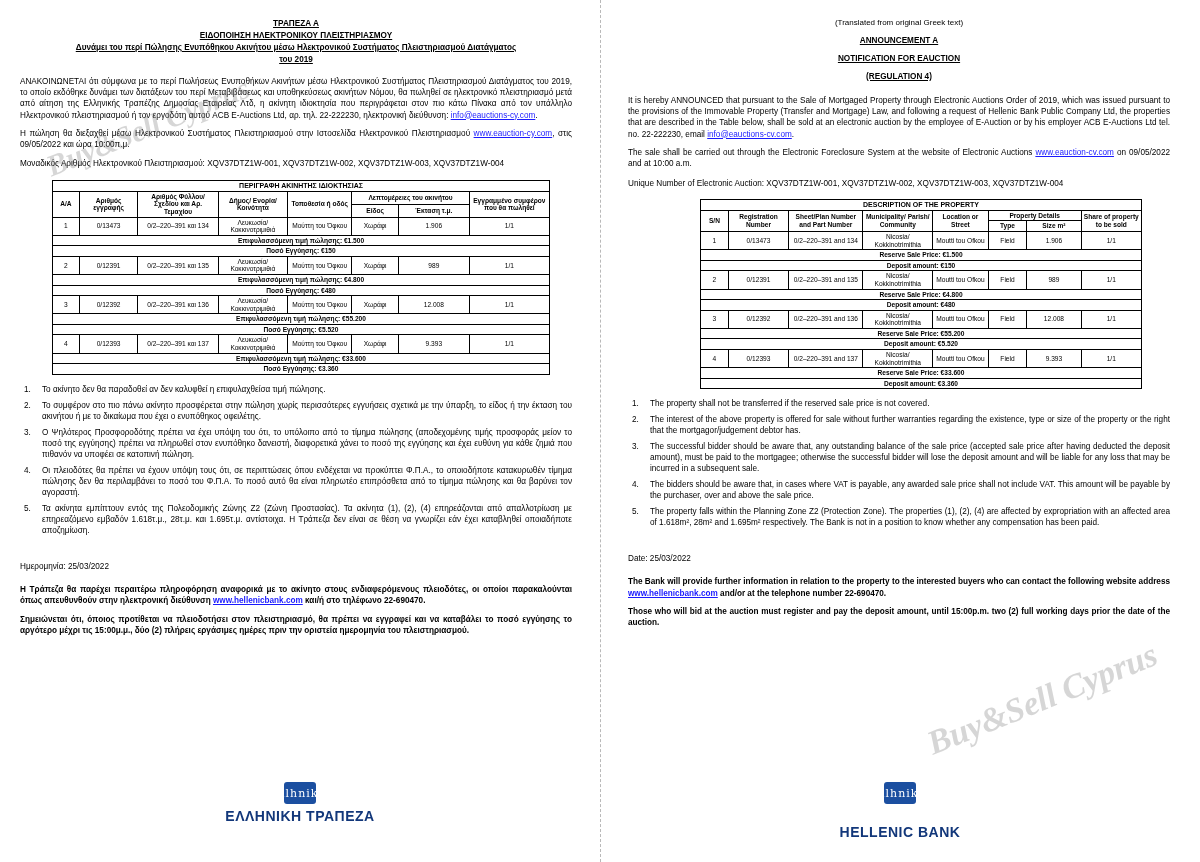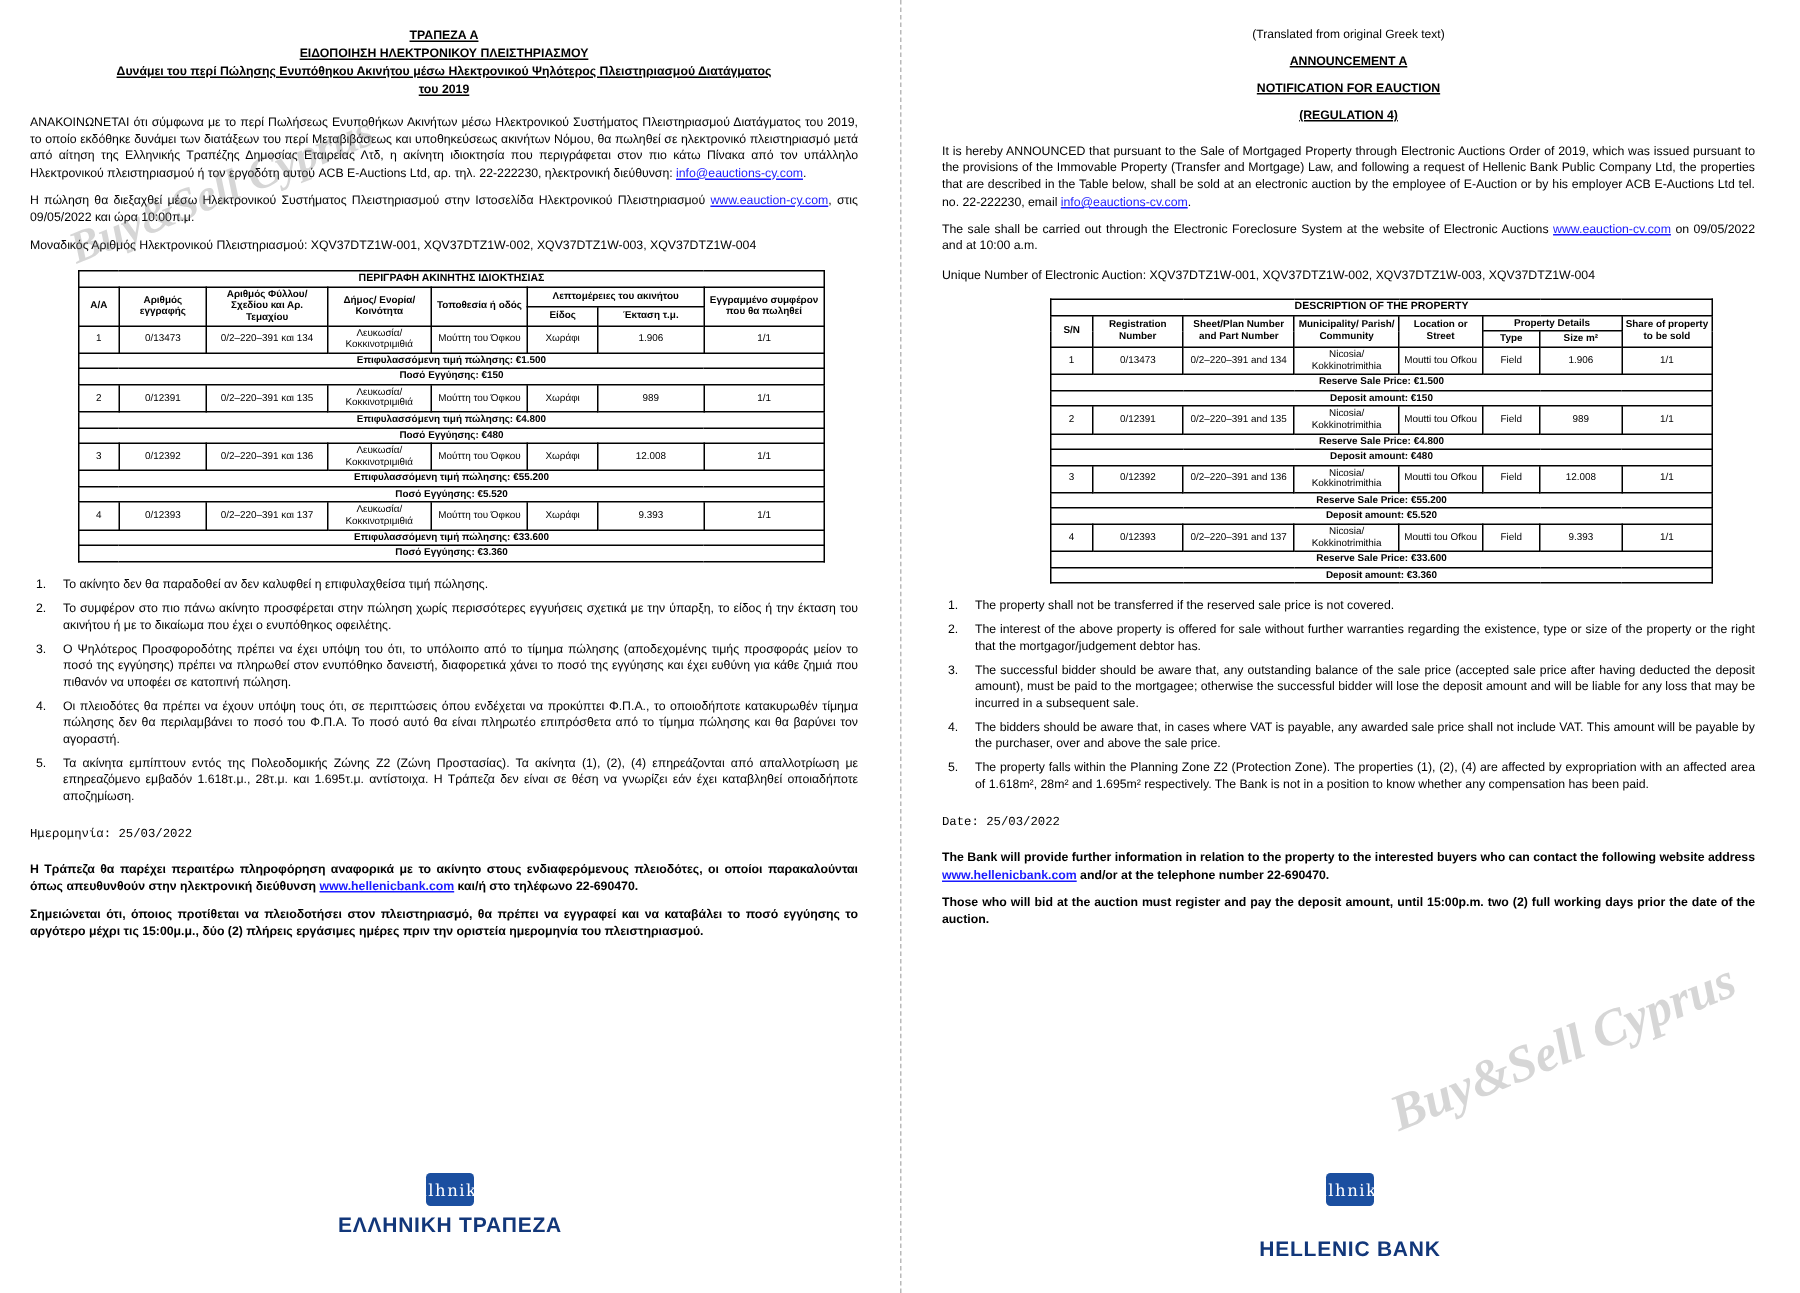--- a/index.html
+++ b/index.html
@@ -29,42 +29,42 @@
   table.grid td,table.grid th{border:1px solid #000;padding:1px 2px;text-align:center;vertical-align:middle;line-height:1.15;}
   table.grid th{font-weight:bold;}
   .tbl-title{font-weight:bold;font-size:7px;text-align:center;}
   .sub-row td{text-align:left;font-weight:bold;font-size:6.6px;padding-left:4px;}
   .tbl-wrap-left{margin:10px 22px 10px 32px;}
   .tbl-wrap-right{margin:10px 28px 10px 72px;}
   
   ol.notes{margin:8px 0 0 0;padding-left:0;list-style:none;counter-reset:n;}
   ol.notes li{counter-increment:n;position:relative;padding-left:22px;margin-bottom:5px;text-align:justify;line-height:1.34;}
   ol.notes li:before{content:counter(n) ".";position:absolute;left:4px;}
-  .date{margin-top:14px;font-family:Liberation Mono, monospace;}
+  .date{margin-top:24px;}
   .foot{margin-top:12px;}
   .logo-row{display:flex;align-items:center;justify-content:center;gap:10px;}
   .logo-badge{width:32px;height:22px;background:#1b4fa0;border-radius:3px;display:flex;align-items:center;justify-content:center;}
   .logo-badge span{color:#fff;font-size:11px;letter-spacing:1px;font-family:"DejaVu Serif",serif;}
   .bankname{font-size:14px;font-weight:bold;color:#12377a;letter-spacing:.5px;}
   .wm{position:absolute;font-size:34px;color:rgba(120,120,120,0.30);font-family:"Liberation Serif",serif;font-style:italic;font-weight:bold;transform:rotate(-22deg);pointer-events:none;white-space:nowrap;}
   .wm-left{left:40px;top:110px;font-size:30px;}
   .wm-right{left:920px;top:680px;}
 </style>
 </head>
 <body>
 
 <div class="page">
 
   <div class="divider"></div>
 
   <div class="col col-left">
 
     <div class="hdr-line">ΤΡΑΠΕΖΑ Α</div>
     <div class="hdr-line">ΕΙΔΟΠΟΙΗΣΗ ΗΛΕΚΤΡΟΝΙΚΟΥ ΠΛΕΙΣΤΗΡΙΑΣΜΟΥ</div>
-    <div class="hdr-line">Δυνάμει του περί Πώλησης Ενυπόθηκου Ακινήτου μέσω Ηλεκτρονικού Ψηλότερος Πλειστηριασμού Διατάγματος</div>
+    <div class="hdr-line">Δυνάμει του περί Πώλησης Ενυπόθηκου Ακινήτου μέσω Ηλεκτρονικού Συστήματος Πλειστηριασμού Διατάγματος</div>
     <div class="hdr-line" style="margin-bottom:10px;">του 2019</div>
 
     <p><span>ΑΝΑΚΟΙΝΩΝΕΤΑΙ ότι σύμφωνα με το περί Πωλήσεως Ενυποθήκων Ακινήτων μέσω Ηλεκτρονικού Συστήματος  Πλειστηριασμού Διατάγματος του 2019, το οποίο εκδόθηκε δυνάμει των διατάξεων του περί Μεταβιβάσεως και υποθηκεύσεως ακινήτων Νόμου, θα πωληθεί σε ηλεκτρονικό πλειστηριασμό μετά από αίτηση της Ελληνικής Τραπέζης Δημοσίας Εταιρείας Λτδ, η ακίνητη ιδιοκτησία που περιγράφεται στον πιο κάτω Πίνακα από τον υπάλληλο Ηλεκτρονικού πλειστηριασμού ή τον εργοδότη αυτού ACB E-Auctions Ltd, αρ. τηλ. 22-222230, ηλεκτρονική διεύθυνση: </span><a class="link" href="#">info@eauctions-cy.com</a><span>.</span></p>
 
     <p><span>Η πώληση θα διεξαχθεί μέσω Ηλεκτρονικού Συστήματος Πλειστηριασμού στην Ιστοσελίδα Ηλεκτρονικού Πλειστηριασμού </span><a class="link" href="#">www.eauction-cy.com</a><span>, στις 09/05/2022 και ώρα 10:00π.μ.</span></p>
 
     <p class="uniq">Μοναδικός Αριθμός Ηλεκτρονικού Πλειστηριασμού: XQV37DTZ1W-001, XQV37DTZ1W-002, XQV37DTZ1W-003, XQV37DTZ1W-004</p>
 
     <div class="tbl-wrap-left">
       <table class="grid">

